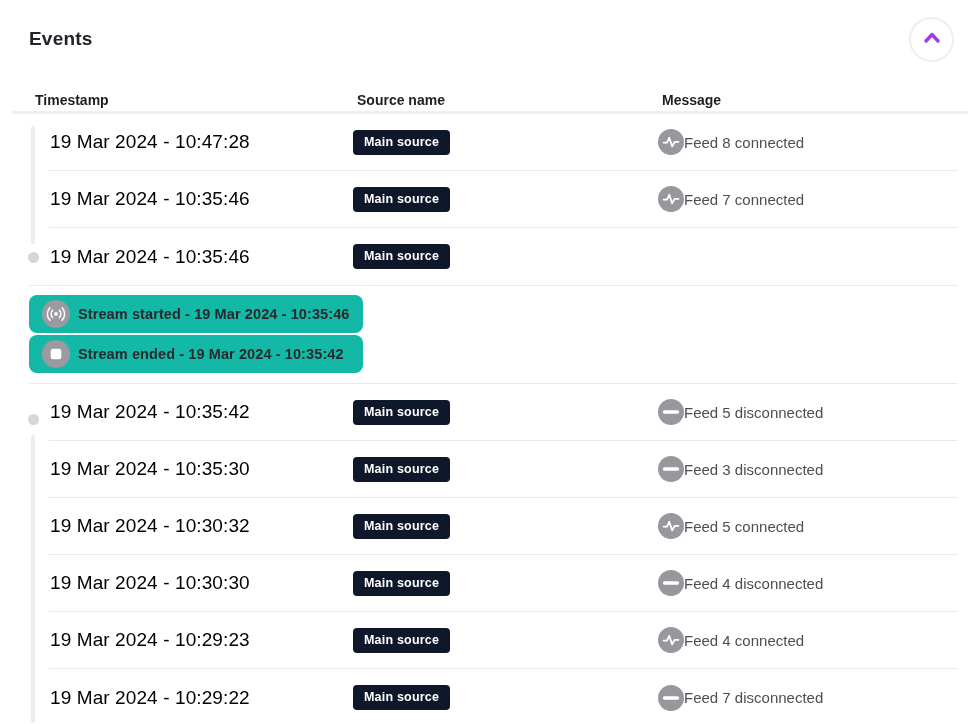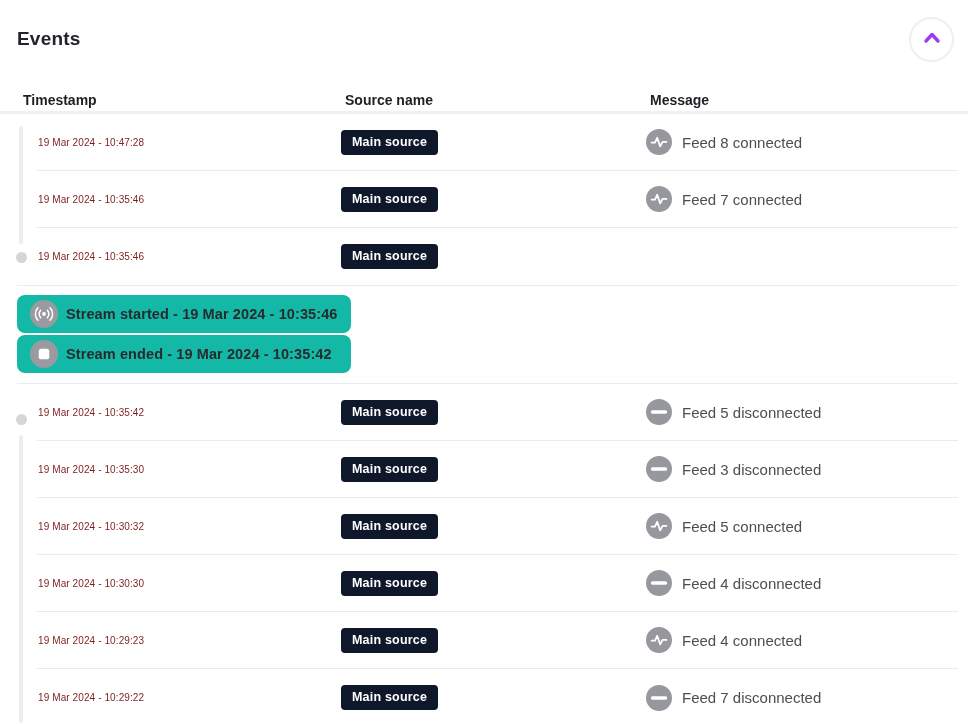--- a/index.html
+++ b/index.html
@@ -4,21 +4,21 @@
 <style>
   * { margin: 0; padding: 0; box-sizing: border-box; }
   html, body { background: #fff; }
   body {
     width: 968px; height: 724px;
     font-family: "Liberation Sans", "DejaVu Sans", sans-serif;
     color: #1a1c1f;
     overflow: hidden;
     position: relative;
   }
-  .panel { width: 968px; height: 724px; position: relative; }
+  .panel { width: 968px; height: 724px; position: relative; padding-left: 12px; }
 
   
   .panel-header {
     display: flex; align-items: flex-start; justify-content: space-between;
     padding: 17px 14px 0 17px;
   }
   .panel-title {
     font-size: 19px; font-weight: 600; letter-spacing: .2px;
     color: #22242a; padding-top: 11px;
   }
@@ -55,27 +55,27 @@
   .tl-dot.dot2 { top: 300px; }
 
   
   .event-row {
     margin-left: 37px; margin-right: 10px; height: 57px;
     display: grid; grid-template-columns: 304px 305px 1fr;
     align-items: center;
     border-bottom: 1px solid #ebebee;
   }
   .event-row.no-border { border-bottom: none; }
-  .cell-ts { padding-left: 1px; font-size: 10px; color: #7f1d1d; letter-spacing: .1px; }
+  .cell-ts { padding-left: 1px; font-size: 19px; color: #000000; letter-spacing: .1px; }
   .badge {
     display: inline-block; background: #0f172a; color: #fff;
     font-size: 12.5px; font-weight: 700; letter-spacing: .2px;
     padding: 5px 11px; border-radius: 4px; line-height: 15px;
   }
-  .cell-msg { display: flex; align-items: center; gap: 10px; }
+  .cell-msg { display: flex; align-items: center; }
   .msg-icon { width: 26px; height: 26px; flex: 0 0 26px; display: block; }
   .msg-text { font-size: 15px; color: #4c4e52; }
 
   
   .stream-section {
     margin-left: 17px; margin-right: 10px;
     border-top: 1px solid #ebebee; border-bottom: 1px solid #ebebee;
     padding: 9px 0 10px 0;
   }
   .stream-box {

